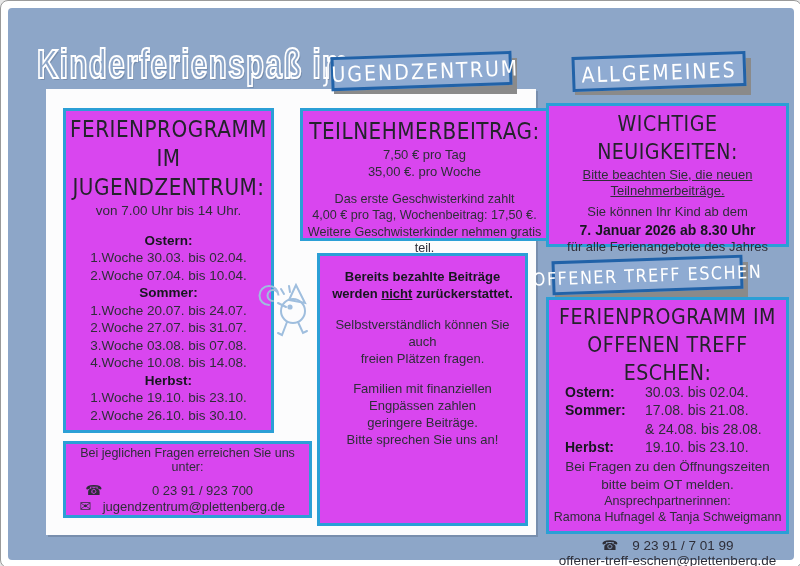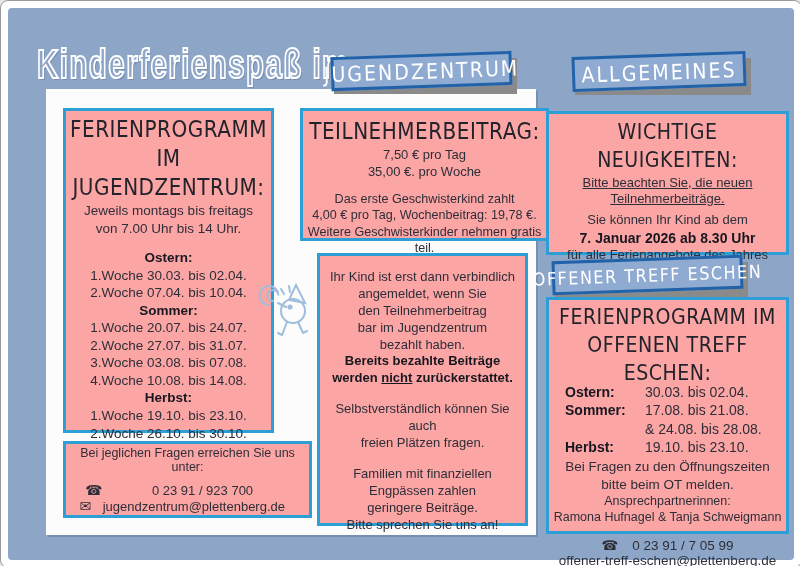--- a/index.html
+++ b/index.html
@@ -16,21 +16,21 @@
     .title{color:#8da6c8;-webkit-text-stroke:2.2px #fff;}
   }
   
   .badge{position:absolute;}
   .badge .sh{position:absolute;inset:-1px;background:#8a8a8a;transform:translate(4px,5px);}
   .badge .face{position:absolute;inset:0;background:#8fabd2;border:3px solid#2162a8;
                transform:rotate(-2deg);display:flex;align-items:center;justify-content:center;}
   .badge .face span{color:#fff;font-family:"DejaVu Sans",sans-serif;font-weight:500;
                     letter-spacing:2px;transform:scaleY(1.12);white-space:nowrap;}
   
-  .box{position:absolute;background:#fca5a5;border:3px solid #2b9fd6;box-sizing:border-box;
+  .box{position:absolute;background:#d946ef;border:3px solid #2b9fd6;box-sizing:border-box;
        color:#2e2e38;text-align:center;}
   .hand{font-family:"DejaVu Sans",sans-serif;color:#23232b;letter-spacing:.5px;
         transform:scaleY(1.15);line-height:1.25;}
   .b{font-weight:bold;color:#17171f;}
   .u{text-decoration:underline;}
   .ln{line-height:1.3;}
   .icon{font-family:"DejaVu Sans",sans-serif;}
   .crow{display:flex;align-items:center;}
   .crow .ic{width:52px;text-align:center;font-size:14px;}
   .crow .tx{flex:1;text-align:center;padding-right:22px;font-size:13px;}
@@ -62,21 +62,20 @@
         <span style="font-size:19px">ALLGEMEINES</span>
       </div>
   </div>
 
   <div class="box" style="left:62px;top:107px;width:211px;height:325px;padding:10px 4px;">
     <div class="hand" style="font-size:20px;">
       <div>FERIENPROGRAMM IM</div>
       <div>JUGENDZENTRUM:</div>
     </div>
     <div class="ln" style="font-size:13.5px;margin-top:6px;">
-      <div>Jeweils montags bis freitags</div>
       <div>von 7.00 Uhr bis 14 Uhr.</div>
     </div>
     <div style="font-size:13.5px;margin-top:12px;">
       <div class="b ln">Ostern:</div>
       <div class="ln">1.Woche 30.03. bis 02.04.</div>
       <div class="ln">2.Woche 07.04. bis 10.04.</div>
       <div class="b ln">Sommer:</div>
       <div class="ln">1.Woche 20.07. bis 24.07.</div>
       <div class="ln">2.Woche 27.07. bis 31.07.</div>
       <div class="ln">3.Woche 03.08. bis 07.08.</div>
@@ -100,33 +99,26 @@
   </div>
 
   <div class="box" style="left:299px;top:107px;width:249px;height:133px;padding:8px 2px;">
     <div class="hand" style="font-size:20px;">TEILNEHMERBEITRAG:</div>
     <div class="ln" style="font-size:13px;margin-top:3px;">
       <div>7,50 € pro Tag</div>
       <div>35,00 €. pro Woche</div>
     </div>
     <div class="ln" style="font-size:12.6px;margin-top:10px;">
       <div>Das erste Geschwisterkind zahlt</div>
-      <div>4,00 € pro Tag, Wochenbeitrag: 19,78 €.</div>
+      <div>4,00 € pro Tag, Wochenbeitrag: 17,50 €.</div>
       <div>Weitere Geschwisterkinder nehmen gratis teil.</div>
     </div>
   </div>
 
   <div class="box" style="left:316px;top:252px;width:211px;height:273px;padding:13px 2px;font-size:13px;">
-    <div class="ln">
-      <div>Ihr Kind ist erst dann verbindlich</div>
-      <div>angemeldet, wenn Sie</div>
-      <div>den  Teilnehmerbeitrag</div>
-      <div>bar im Jugendzentrum</div>
-      <div>bezahlt haben.</div>
-    </div>
     <div class="b ln">
       <div>Bereits bezahlte Beiträge</div>
       <div><span>werden </span><span class="u">nicht</span><span> zurückerstattet.</span></div>
     </div>
     <div class="ln" style="margin-top:14px;">
       <div>Selbstverständlich können Sie auch</div>
       <div>freien Plätzen fragen.</div>
     </div>
     <div class="ln" style="margin-top:14px;">
       <div>Familien mit finanziellen</div>
@@ -143,21 +135,21 @@
       <circle cx="40" cy="46" r="12"></circle>
       <circle cx="37" cy="42" r="1.6" fill="#9fbede"></circle>
       <path d="M43 20 L36 35 L52 38 Z"></path>
       <path d="M34 57 L29 70 L25 68"></path>
       <path d="M45 57 L50 68 L54 66"></path>
       <path d="M28 24 L31 29"></path>
       <path d="M36 21 L37 27"></path>
     </g>
   </svg>
 
-  <div class="box" style="left:545px;top:102px;width:243px;height:144px;padding:8px 7px;margin-top:8px;">
+  <div class="box" style="left:545px;top:102px;width:243px;height:144px;padding:8px 7px;">
     <div class="hand" style="font-size:19px;">WICHTIGE NEUIGKEITEN:</div>
     <div class="ln" style="font-size:13px;margin-top:5px;text-decoration:underline;">
       <div>Bitte beachten Sie, die neuen</div>
       <div>Teilnehmerbeiträge.</div>
     </div>
     <div class="ln" style="font-size:13px;margin-top:4px;">
       <div>Sie können Ihr Kind ab dem</div>
       <div class="b" style="font-size:14px;">7. Januar 2026 ab 8.30 Uhr</div>
       <div>für alle Ferienangebote des Jahres</div>
       <div>anmelden.</div>
@@ -189,17 +181,17 @@
     <div class="ln" style="font-size:13.5px;margin-top:2px;">
       <div>Bei Fragen zu den Öffnungszeiten</div>
       <div>bitte beim OT melden.</div>
     </div>
     <div class="ln" style="font-size:12.5px;">
       <div>Ansprechpartnerinnen:</div>
       <div>Ramona Hufnagel &amp; Tanja Schweigmann</div>
     </div>
     <div style="font-size:13.5px;margin-top:11px;">
       <span class="icon">☎</span>
-      <span style="margin-left:10px;">0 23 91 / 7 05 99</span>
+      <span style="margin-left:10px;">9 23 91 / 7 01 99</span>
     </div>
     <div style="font-size:13.5px;">offener-treff-eschen@plettenberg.de</div>
   </div>
 </div>
 
 </body></html>

